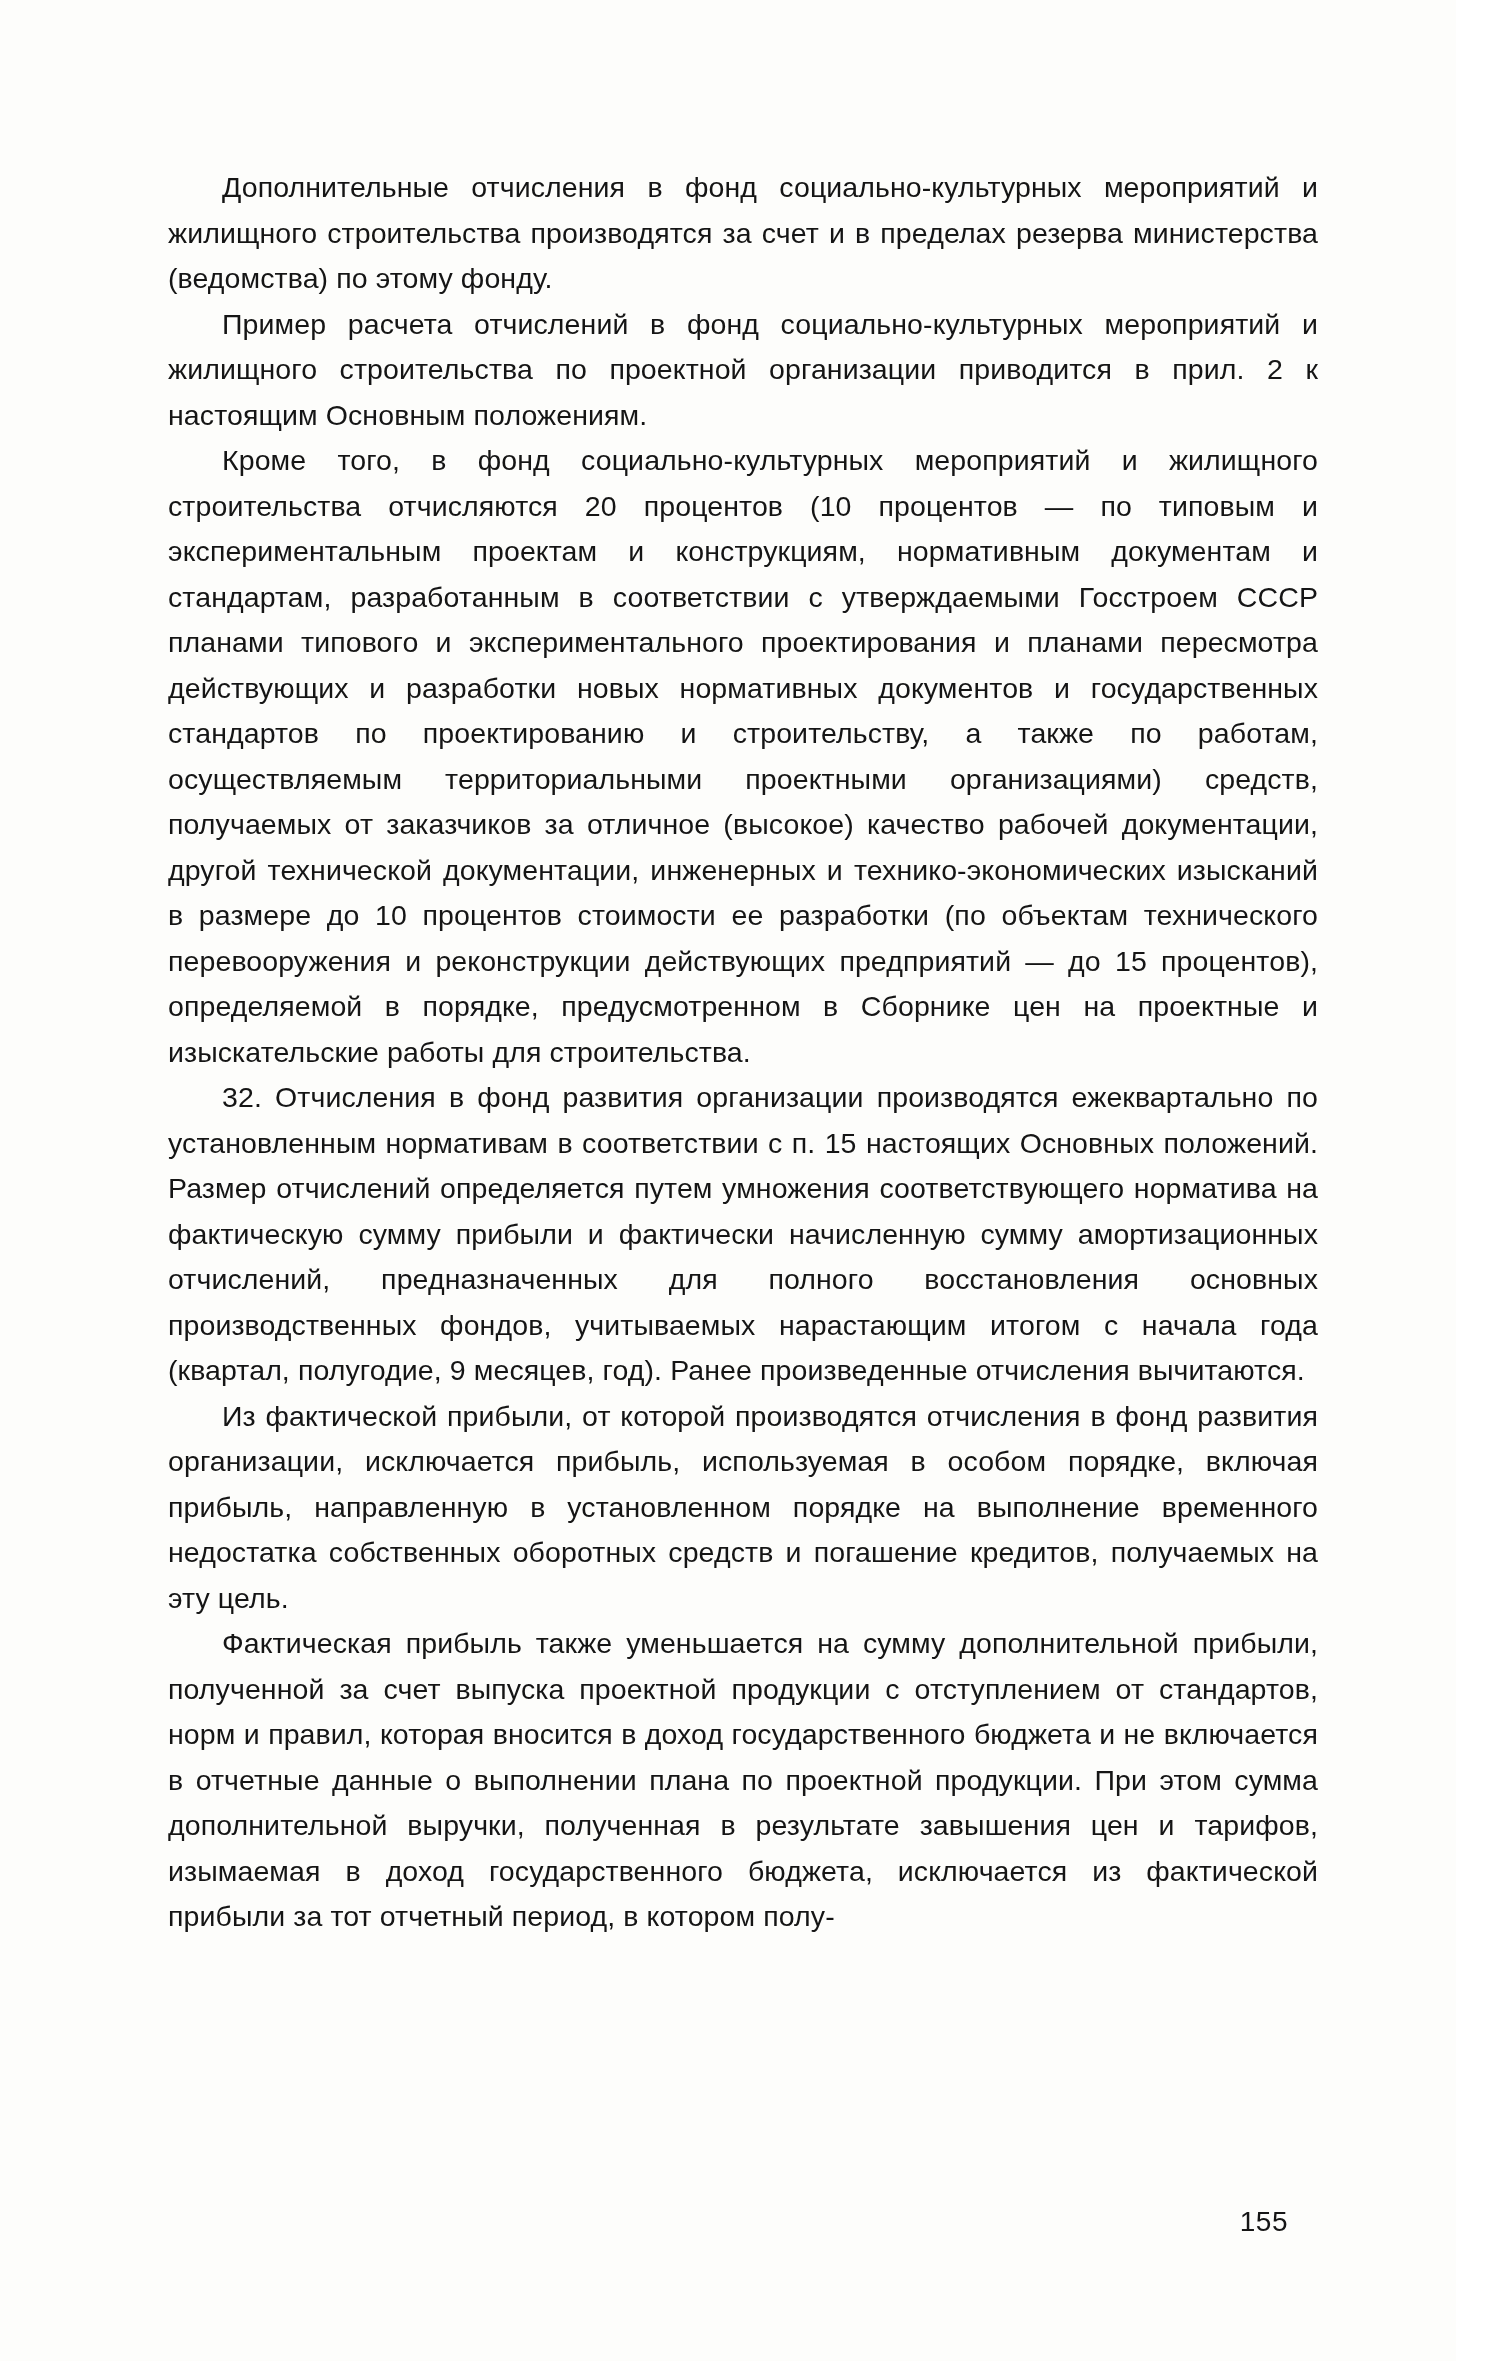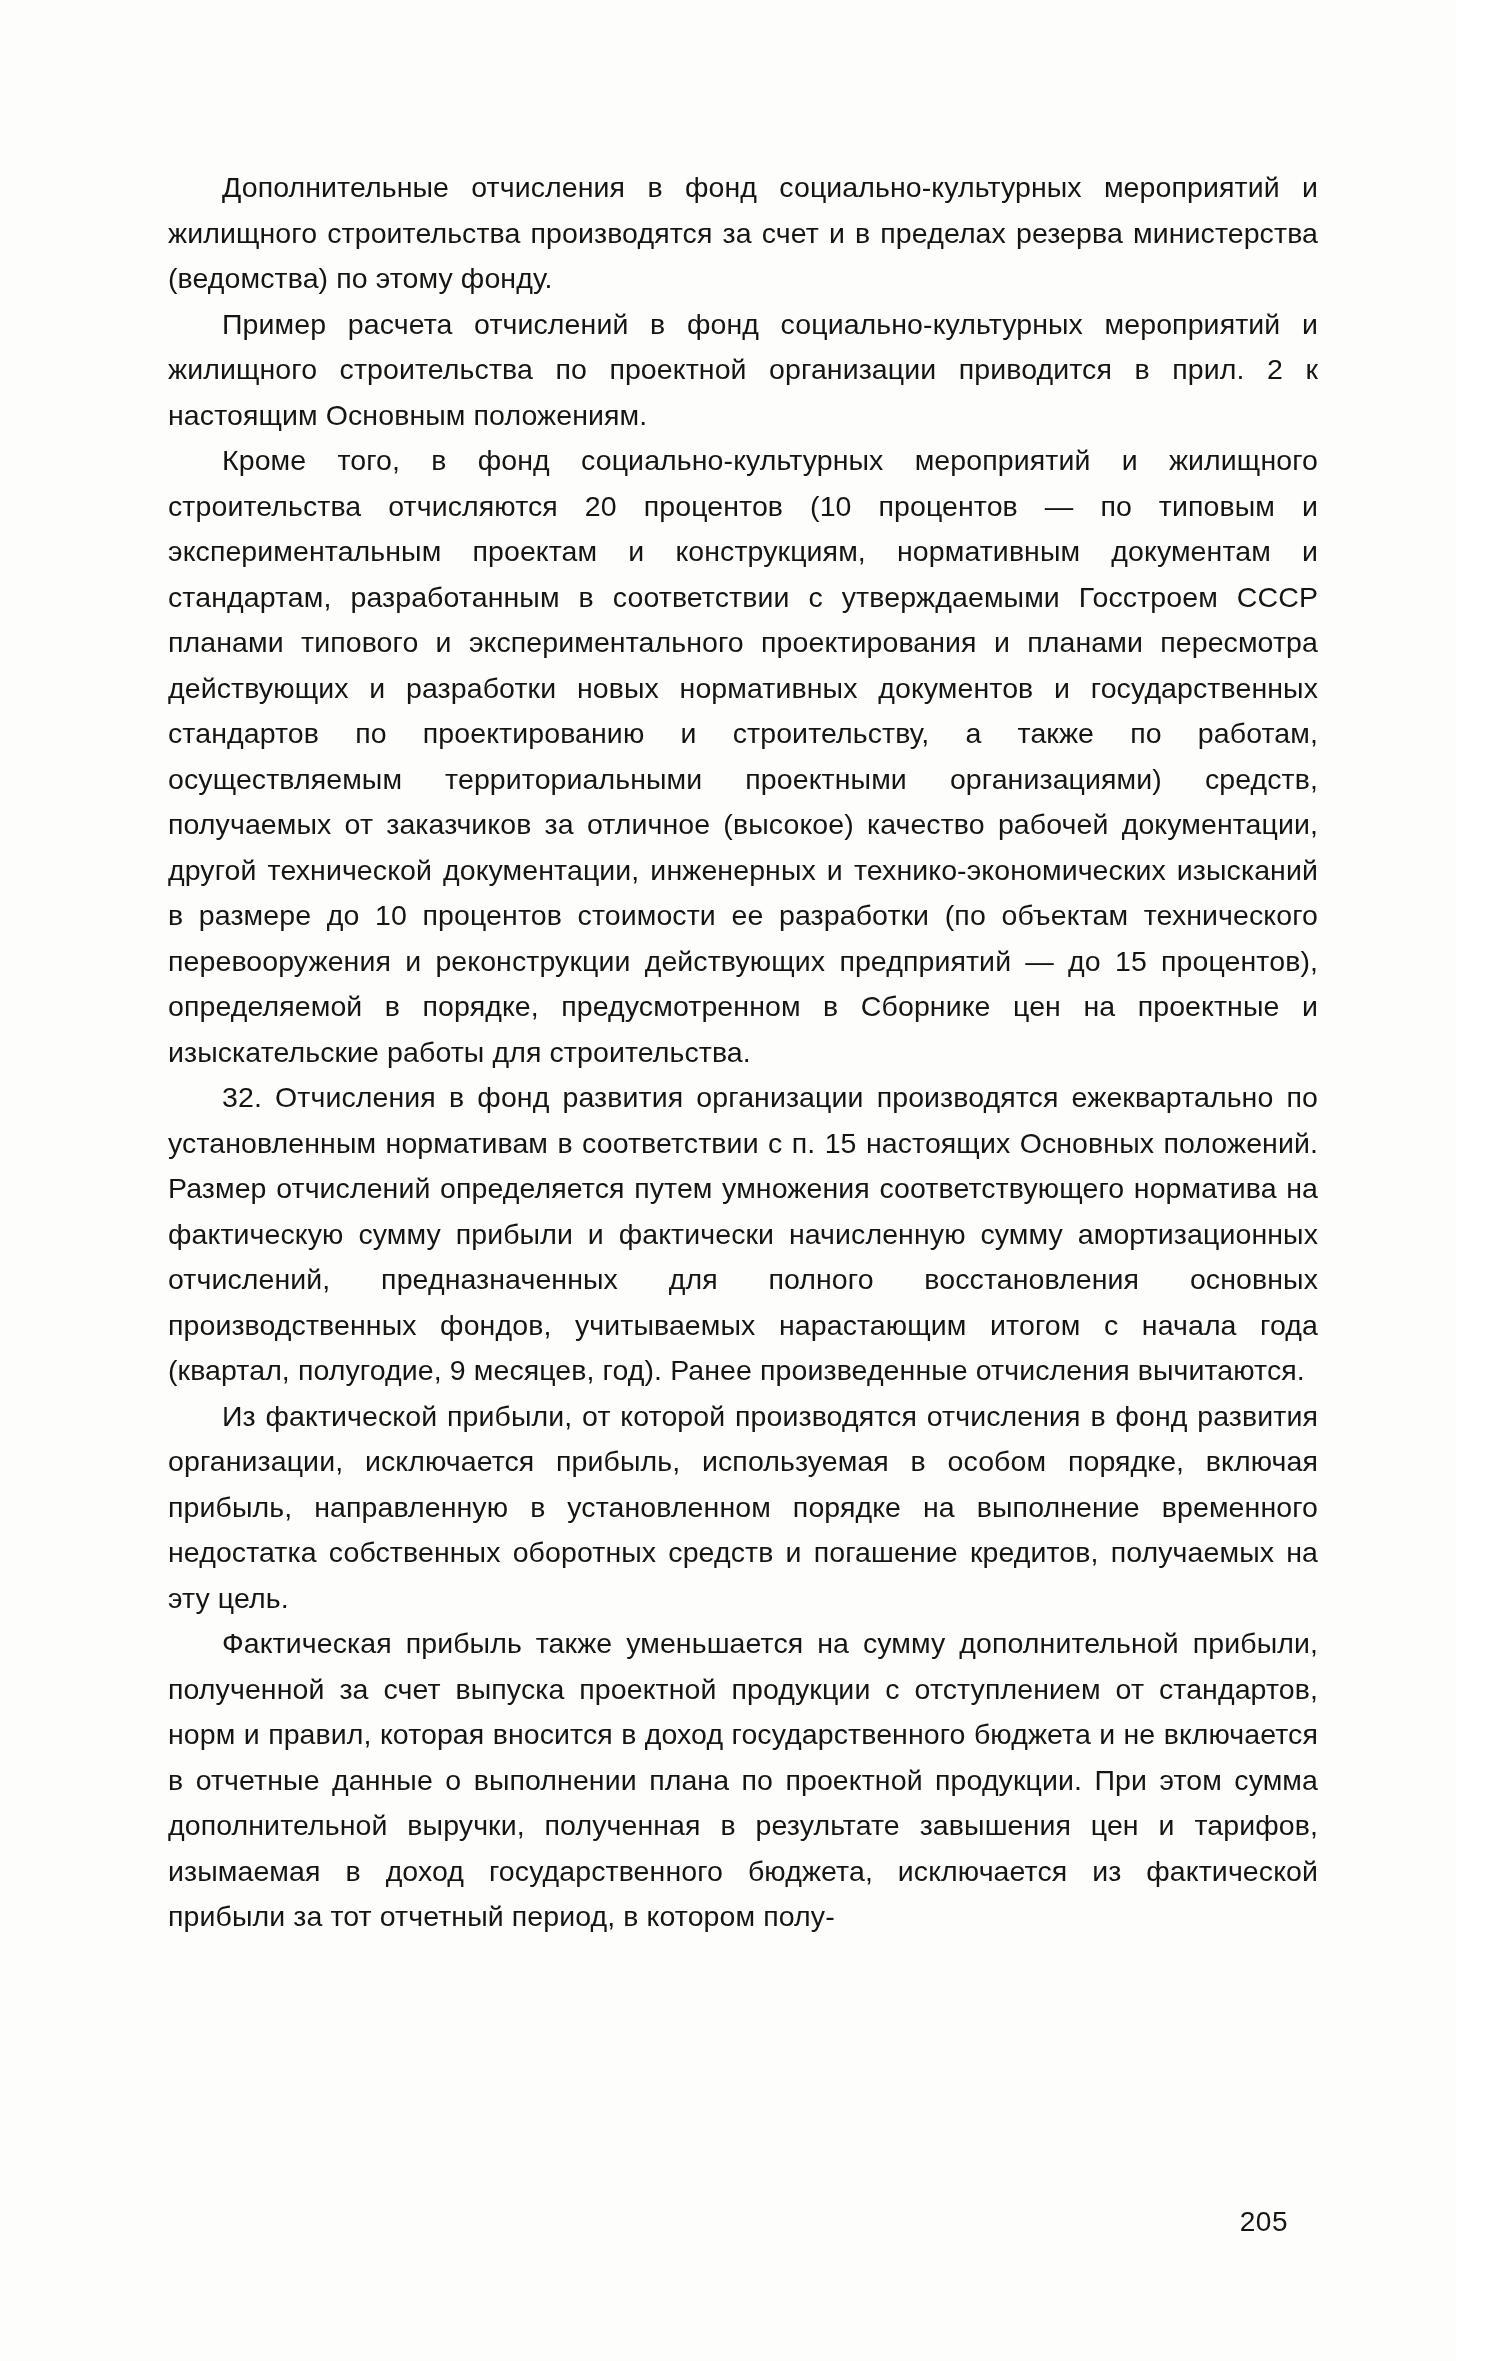--- a/index.html
+++ b/index.html
@@ -54,14 +54,14 @@
 
 <div class="page">
   <div class="content">
     <p class="para">Дополнительные отчисления в фонд социально-культурных мероприятий и жилищного строительства производятся за счет и в пределах резерва министерства (ведомства) по этому фонду.</p>
     <p class="para">Пример расчета отчислений в фонд социально-культурных мероприятий и жилищного строительства по проектной организации приводится в прил. 2 к настоящим Основным положениям.</p>
     <p class="para">Кроме того, в фонд социально-культурных мероприятий и жилищного строительства отчисляются 20 процентов (10 процентов — по типовым и экспериментальным проектам и конструкциям, нормативным документам и стандартам, разработанным в соответствии с утверждаемыми Госстроем СССР планами типового и экспериментального проектирования и планами пересмотра действующих и разработки новых нормативных документов и государственных стандартов по проектированию и строительству, а также по работам, осуществляемым территориальными проектными организациями) средств, получаемых от заказчиков за отличное (высокое) качество рабочей документации, другой технической документации, инженерных и технико-экономических изысканий в размере до 10 процентов стоимости ее разработки (по объектам технического перевооружения и реконструкции действующих предприятий — до 15 процентов), определяемой в порядке, предусмотренном в Сборнике цен на проектные и изыскательские работы для строительства.</p>
     <p class="para">32. Отчисления в фонд развития организации производятся ежеквартально по установленным нормативам в соответствии с п. 15 настоящих Основных положений. Размер отчислений определяется путем умножения соответствующего норматива на фактическую сумму прибыли и фактически начисленную сумму амортизационных отчислений, предназначенных для полного восстановления основных производственных фондов, учитываемых нарастающим итогом с начала года (квартал, полугодие, 9 месяцев, год). Ранее произведенные отчисления вычитаются.</p>
     <p class="para">Из фактической прибыли, от которой производятся отчисления в фонд развития организации, исключается прибыль, используемая в особом порядке, включая прибыль, направленную в установленном порядке на выполнение временного недостатка собственных оборотных средств и погашение кредитов, получаемых на эту цель.</p>
     <p class="para">Фактическая прибыль также уменьшается на сумму дополнительной прибыли, полученной за счет выпуска проектной продукции с отступлением от стандартов, норм и правил, которая вносится в доход государственного бюджета и не включается в отчетные данные о выполнении плана по проектной продукции. При этом сумма дополнительной выручки, полученная в результате завышения цен и тарифов, изымаемая в доход государственного бюджета, исключается из фактической прибыли за тот отчетный период, в котором полу-</p>
   </div>
-  <div class="page-number">205</div>
+  <div class="page-number">155</div>
 </div>
 
 </body></html>

